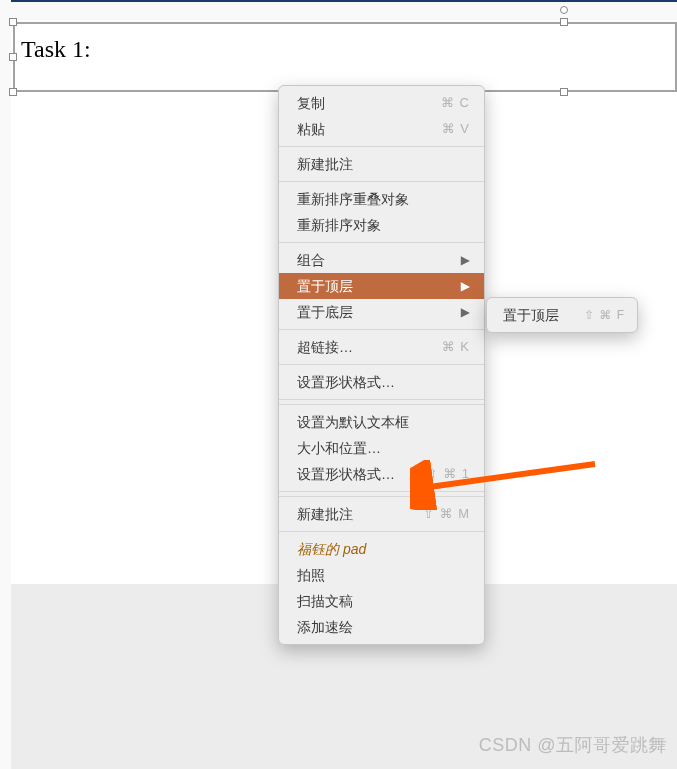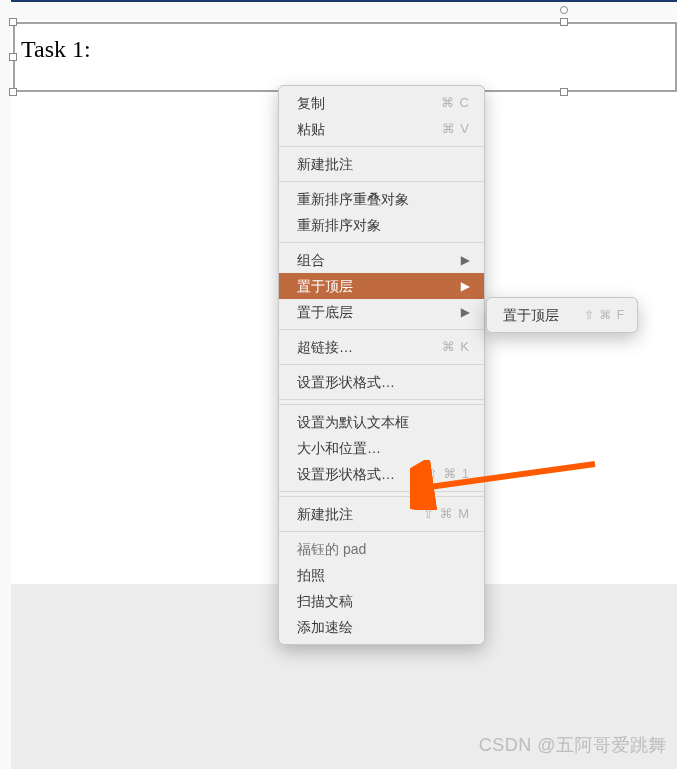--- a/index.html
+++ b/index.html
@@ -86,21 +86,22 @@
     padding: 3px 14px 3px 18px;
     line-height: 20px;
     white-space: nowrap;
     position: relative;
   }
   .menu-item.highlight {
     background: #c06a40;
     color: #fff;
   }
   .menu-item.disabled {
-    color: #737373;
+    color: #a16207;
+    font-style: italic;
   }
   .menu-item .shortcut {
     font-size: 13px;
     color: #b5b3b3;
     letter-spacing: 1px;
   }
 
   .menu-sep {
     height: 1px;
     background: #d8d6d6;

